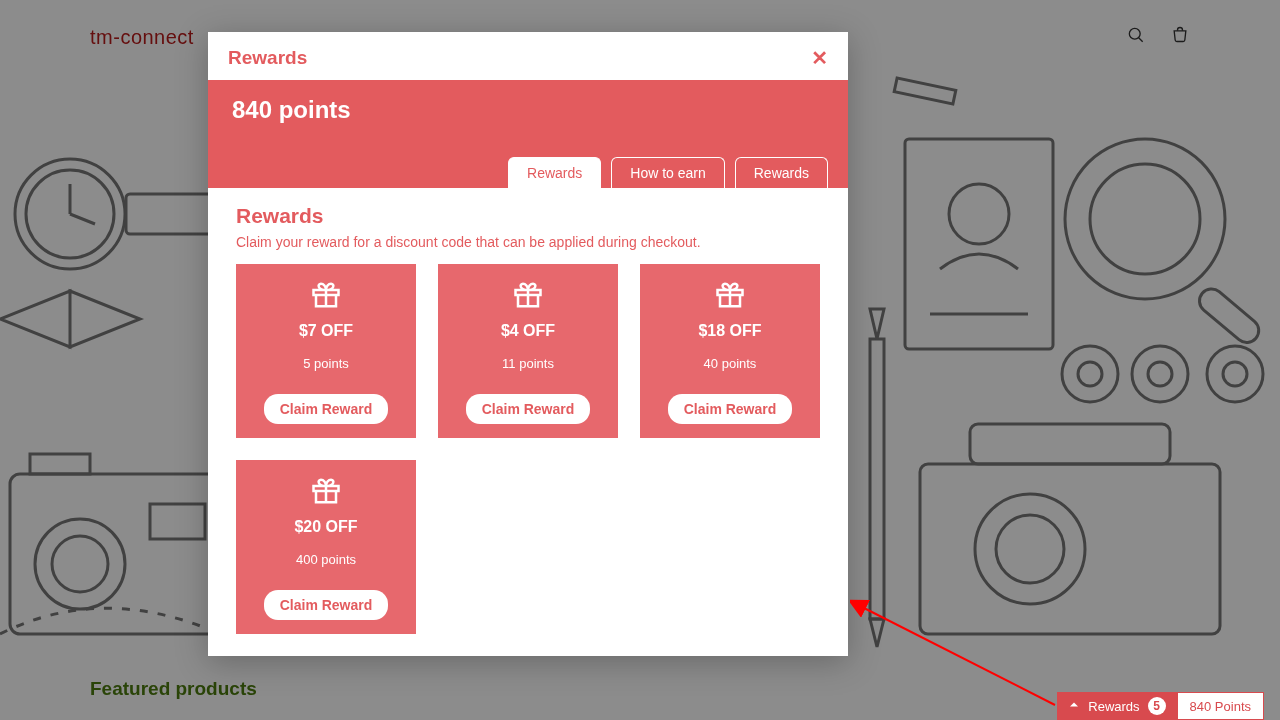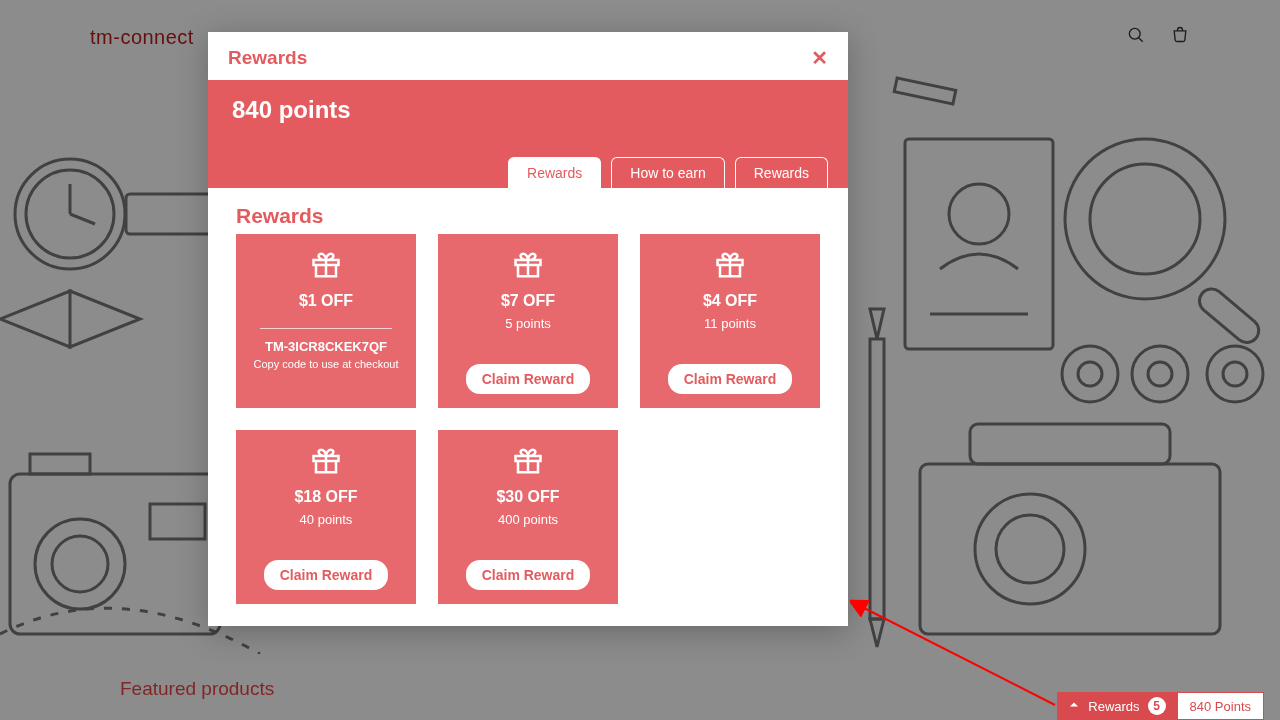--- a/index.html
+++ b/index.html
@@ -29,21 +29,21 @@
     background: #fff;
     z-index: 5;
   }
   .hero svg { width: 100%; height: 100%; }
 
   
   .featured {
     position: absolute; left: 0; right: 0; top: 654px; height: 66px;
     background: #fff; padding: 24px 90px 0; z-index: 10;
   }
-  .featured h2 { font-size: 19px; font-weight: 400; color: #ef4444; margin-left: 30px; }
+  .featured h2 { font-size: 19px; font-weight: 700; color: #4d7c0f; }
 
   
   .rewards-widget {
     position: absolute; right: 16px; bottom: 0;
     display: flex; align-items: stretch;
     z-index: 60; cursor: pointer;
     font-size: 13px;
   }
   .rw-left {
     background: #d84a4e; color: #fff; display: flex; align-items: center;
@@ -97,21 +97,21 @@
     display: grid; grid-template-columns: repeat(3, 1fr); gap: 22px;
   }
   .card {
     background: #E7686D; color: #fff;
     display: flex; flex-direction: column; align-items: center;
     padding: 16px 10px 14px; height: 174px;
   }
   .gift { margin-bottom: 6px; }
   .gift svg { width: 30px; height: 30px; fill: #fff; }
   .card-title { font-weight: 700; font-size: 16px; margin-top: 2px; }
-  .card-cost { font-size: 13px; margin-top: 6px; }
+  .card-cost { font-size: 13px; margin-top: 16px; }
   .card-spacer { flex: 1; }
   .claim-btn {
     background: #fff; color: #E35B5E; border: none;
     padding: 7px 16px; font-size: 14px; font-weight: 600;
     border-radius: 14px; cursor: pointer;
   }
   .card .divider {
     width: 82%; border-top: 1px solid rgba(255,255,255,0.7); margin-top: 18px;
   }
   .code { font-size: 13px; font-weight: 600; margin-top: 10px; }
@@ -207,31 +207,23 @@
   <div class="modal-hero">
     <div class="pts">840 points</div>
     <div class="tabs">
       <div class="tab active">Rewards</div>
       <div class="tab inactive">How to earn</div>
       <div class="tab inactive">Rewards</div>
     </div>
   </div>
   <div class="modal-body">
     <div class="section-title">Rewards</div>
+    <div class="section-sub">Claim your reward for a discount code that can be applied during checkout.</div>
     <div class="cards">
 
-      <div class="card">
-        <span class="gift"><svg viewBox="0 0 24 24">
-              <path d="M20 12v9H4v-9M2 8h20v4H2zM12 21V8M12 8c0-3 2-5 4-5 3 0 3 5-4 5zM12 8c0-3-2-5-4-5-3 0-3 5 4 5z" fill="none" stroke="#fff" stroke-width="2"></path>
-            </svg></span>
-        <div class="card-title">$1 OFF</div>
-        <div class="divider"></div>
-        <div class="code">TM-3ICR8CKEK7QF</div>
-        <div class="code-hint">Copy code to use at checkout</div>
-      </div>
 
       <div class="card">
         <span class="gift"><svg viewBox="0 0 24 24">
               <path d="M20 12v9H4v-9M2 8h20v4H2zM12 21V8M12 8c0-3 2-5 4-5 3 0 3 5-4 5zM12 8c0-3-2-5-4-5-3 0-3 5 4 5z" fill="none" stroke="#fff" stroke-width="2"></path>
             </svg></span>
         <div class="card-title">$7 OFF</div>
         <div class="card-cost">5 points</div>
         <div class="card-spacer"></div>
         <button class="claim-btn">Claim Reward</button>
       </div>
@@ -253,21 +245,21 @@
         <div class="card-title">$18 OFF</div>
         <div class="card-cost">40 points</div>
         <div class="card-spacer"></div>
         <button class="claim-btn">Claim Reward</button>
       </div>
 
       <div class="card">
         <span class="gift"><svg viewBox="0 0 24 24">
               <path d="M20 12v9H4v-9M2 8h20v4H2zM12 21V8M12 8c0-3 2-5 4-5 3 0 3 5-4 5zM12 8c0-3-2-5-4-5-3 0-3 5 4 5z" fill="none" stroke="#fff" stroke-width="2"></path>
             </svg></span>
-        <div class="card-title">$30 OFF</div>
+        <div class="card-title">$20 OFF</div>
         <div class="card-cost">400 points</div>
         <div class="card-spacer"></div>
         <button class="claim-btn">Claim Reward</button>
       </div>
 
     </div>
   </div>
 </div>
 
 <div class="rewards-widget">

